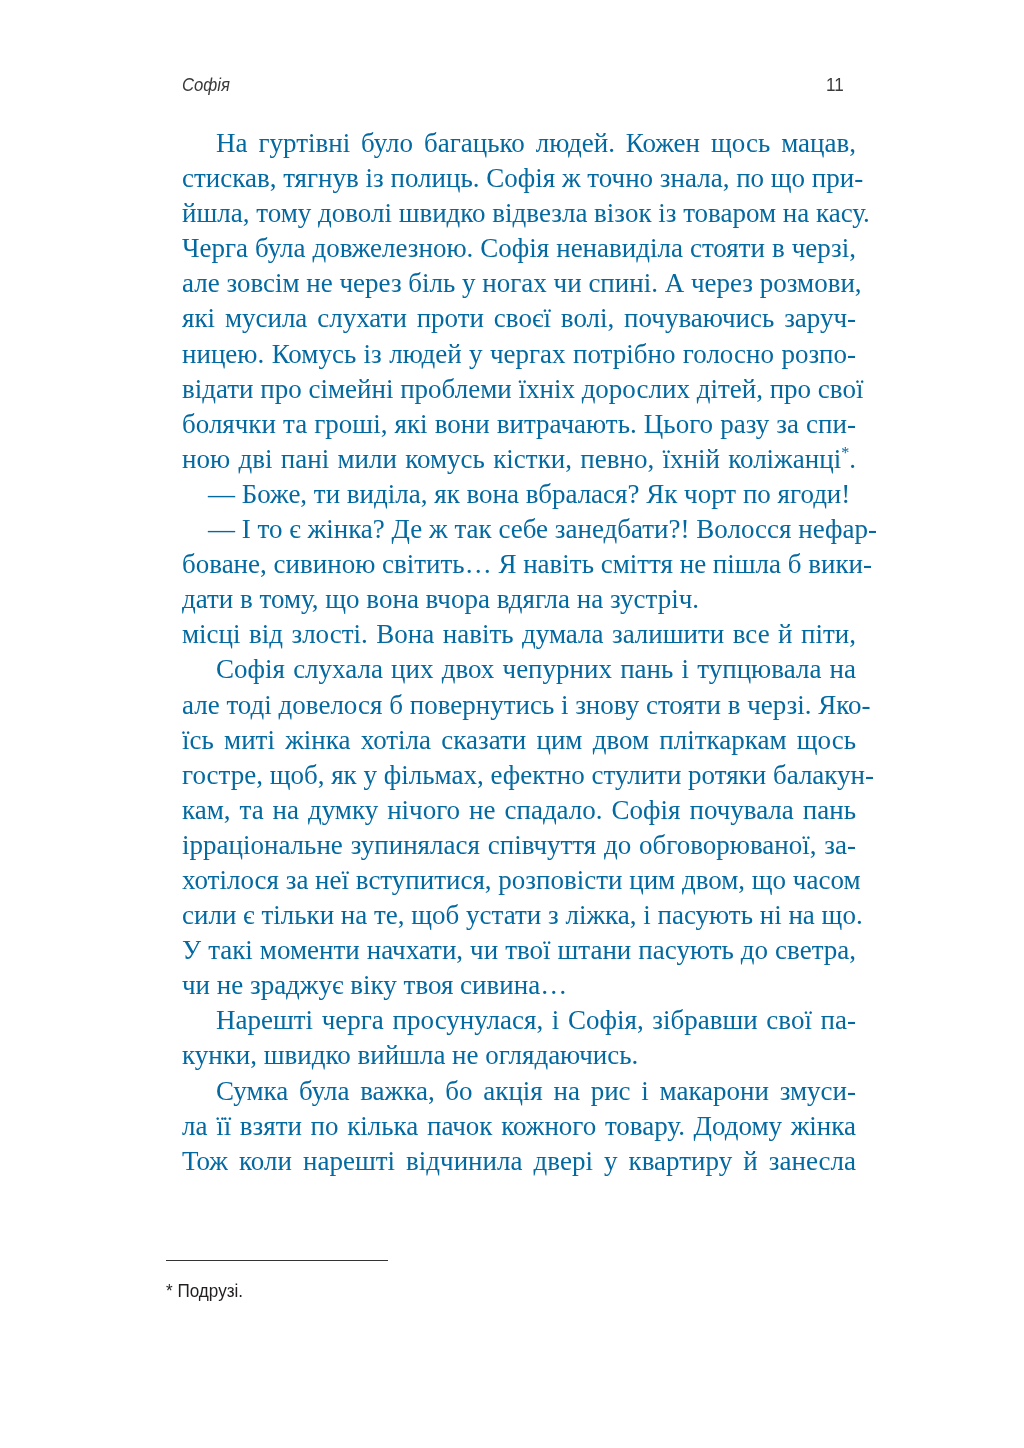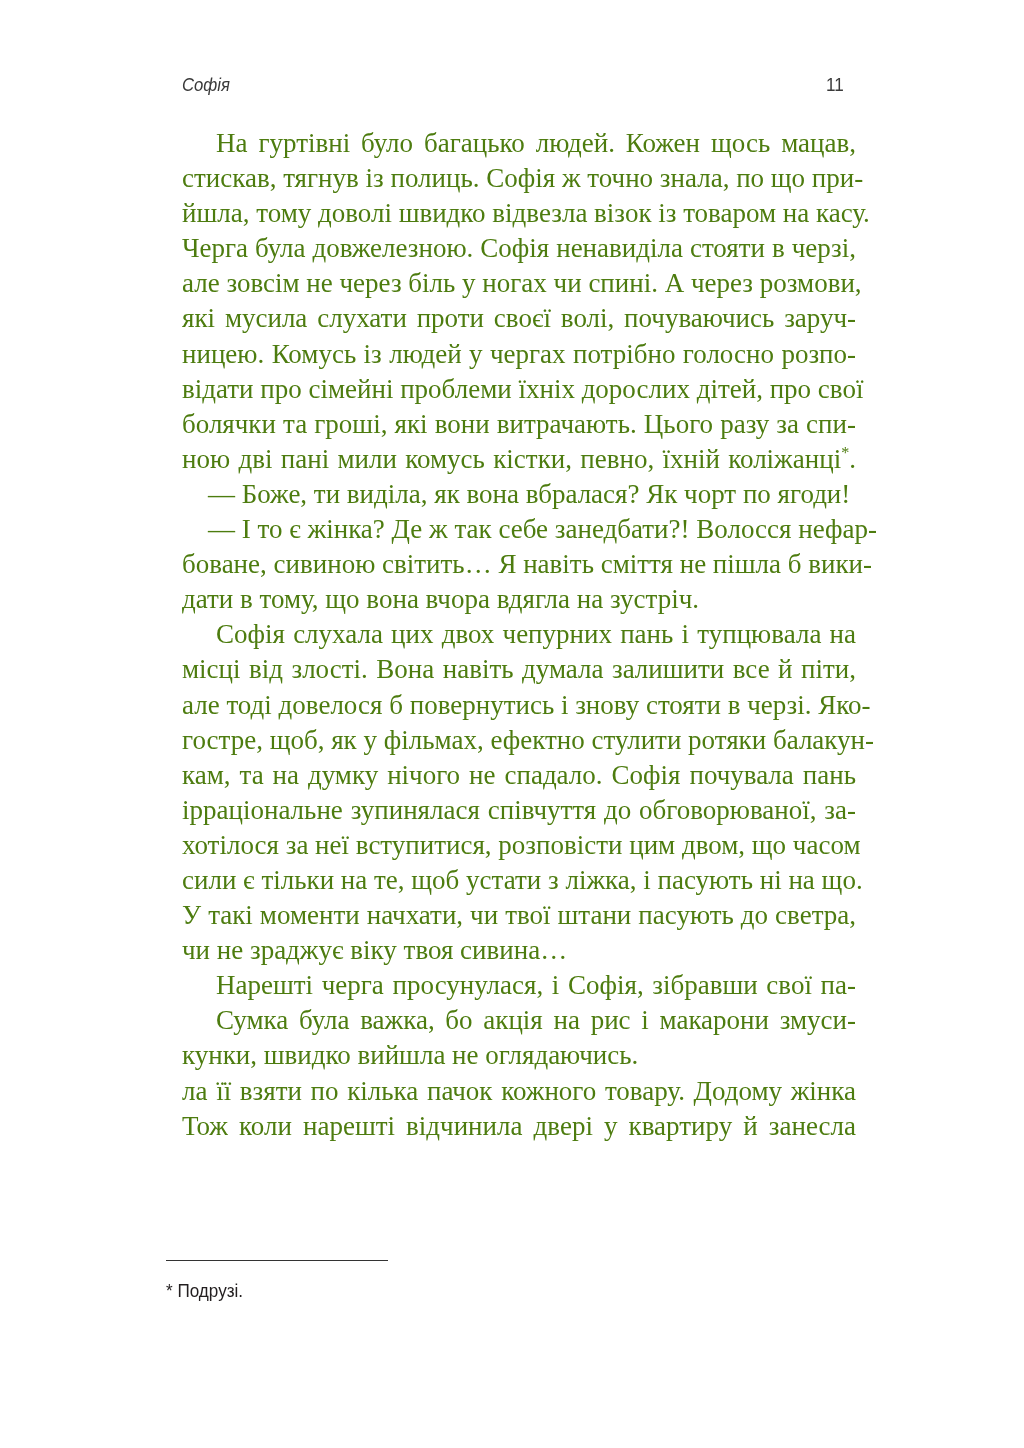--- a/index.html
+++ b/index.html
@@ -9,21 +9,21 @@
       font-family: "Liberation Sans", sans-serif; font-style: italic;
       font-size: 19px; color: #3a3a3a; transform: scaleX(0.88); transform-origin: left center;
     }
     .page-number {
       position: absolute; top: 74px; left: 826px;
       font-family: "Liberation Sans", sans-serif; font-size: 19px; color: #3a3a3a;
       transform: scaleX(0.9); transform-origin: left center;
     }
     .body-text {
       position: absolute; top: 126px; left: 182px; width: 674px;
-      font-family: "Liberation Serif", serif; font-size: 27px; color: #4d7c0f;
+      font-family: "Liberation Serif", serif; font-size: 27px; color: #0369a1;
     }
     .line {
       height: 35.1px; line-height: 35.1px; white-space: nowrap;
       text-align: justify; text-align-last: justify; overflow: visible;
     }
     .line.indent { padding-left: 34px; }
     .line.last { text-align-last: left; font-family: Liberation Serif, serif; }
     .line.dash { padding-left: 26px; }
     .footnote-rule {
       position: absolute; top: 1260px; left: 166px; width: 222px; height: 0;
@@ -50,31 +50,32 @@
   <div class="line">але зовсім не через біль у ногах чи спині. А через розмови,</div>
   <div class="line">які мусила слухати проти своєї волі, почуваючись заруч-</div>
   <div class="line">ницею. Комусь із людей у чергах потрібно голосно розпо-</div>
   <div class="line">відати про сімейні проблеми їхніх дорослих дітей, про свої</div>
   <div class="line">болячки та гроші, які вони витрачають. Цього разу за спи-</div>
   <div class="line"><span>ною дві пані мили комусь кістки, певно, їхній коліжанці</span><sup>*</sup><span>.</span></div>
   <div class="line dash last">— Боже, ти виділа, як вона вбралася? Як чорт по ягоди!</div>
   <div class="line dash">— І то є жінка? Де ж так себе занедбати?! Волосся нефар-</div>
   <div class="line">боване, сивиною світить… Я навіть сміття не пішла б вики-</div>
   <div class="line last">дати в тому, що вона вчора вдягла на зустріч.</div>
+  <div class="line">місці від злості. Вона навіть думала залишити все й піти,</div>
   <div class="line indent">Софія слухала цих двох чепурних пань і тупцювала на</div>
-  <div class="line">місці від злості. Вона навіть думала залишити все й піти,</div>
   <div class="line">але тоді довелося б повернутись і знову стояти в черзі. Яко-</div>
+  <div class="line">їсь миті жінка хотіла сказати цим двом пліткаркам щось</div>
   <div class="line">гостре, щоб, як у фільмах, ефектно стулити ротяки балакун-</div>
   <div class="line">кам, та на думку нічого не спадало. Софія почувала пань</div>
   <div class="line">ірраціональне зупинялася співчуття до обговорюваної, за-</div>
   <div class="line">хотілося за неї вступитися, розповісти цим двом, що часом</div>
   <div class="line">сили є тільки на те, щоб устати з ліжка, і пасують ні на що.</div>
   <div class="line">У такі моменти начхати, чи твої штани пасують до светра,</div>
   <div class="line last">чи не зраджує віку твоя сивина…</div>
   <div class="line indent">Нарешті черга просунулася, і Софія, зібравши свої па-</div>
+  <div class="line last">кунки, швидко вийшла не оглядаючись.</div>
   <div class="line indent">Сумка була важка, бо акція на рис і макарони змуси-</div>
-  <div class="line last">кунки, швидко вийшла не оглядаючись.</div>
   <div class="line">ла її взяти по кілька пачок кожного товару. Додому жінка</div>
   <div class="line">Тож коли нарешті відчинила двері у квартиру й занесла</div>
 </div>
 
 <div class="footnote-rule"></div>
 <div class="footnote"><span>*</span> <span>Подрузі.</span></div>
 
 </body></html>

